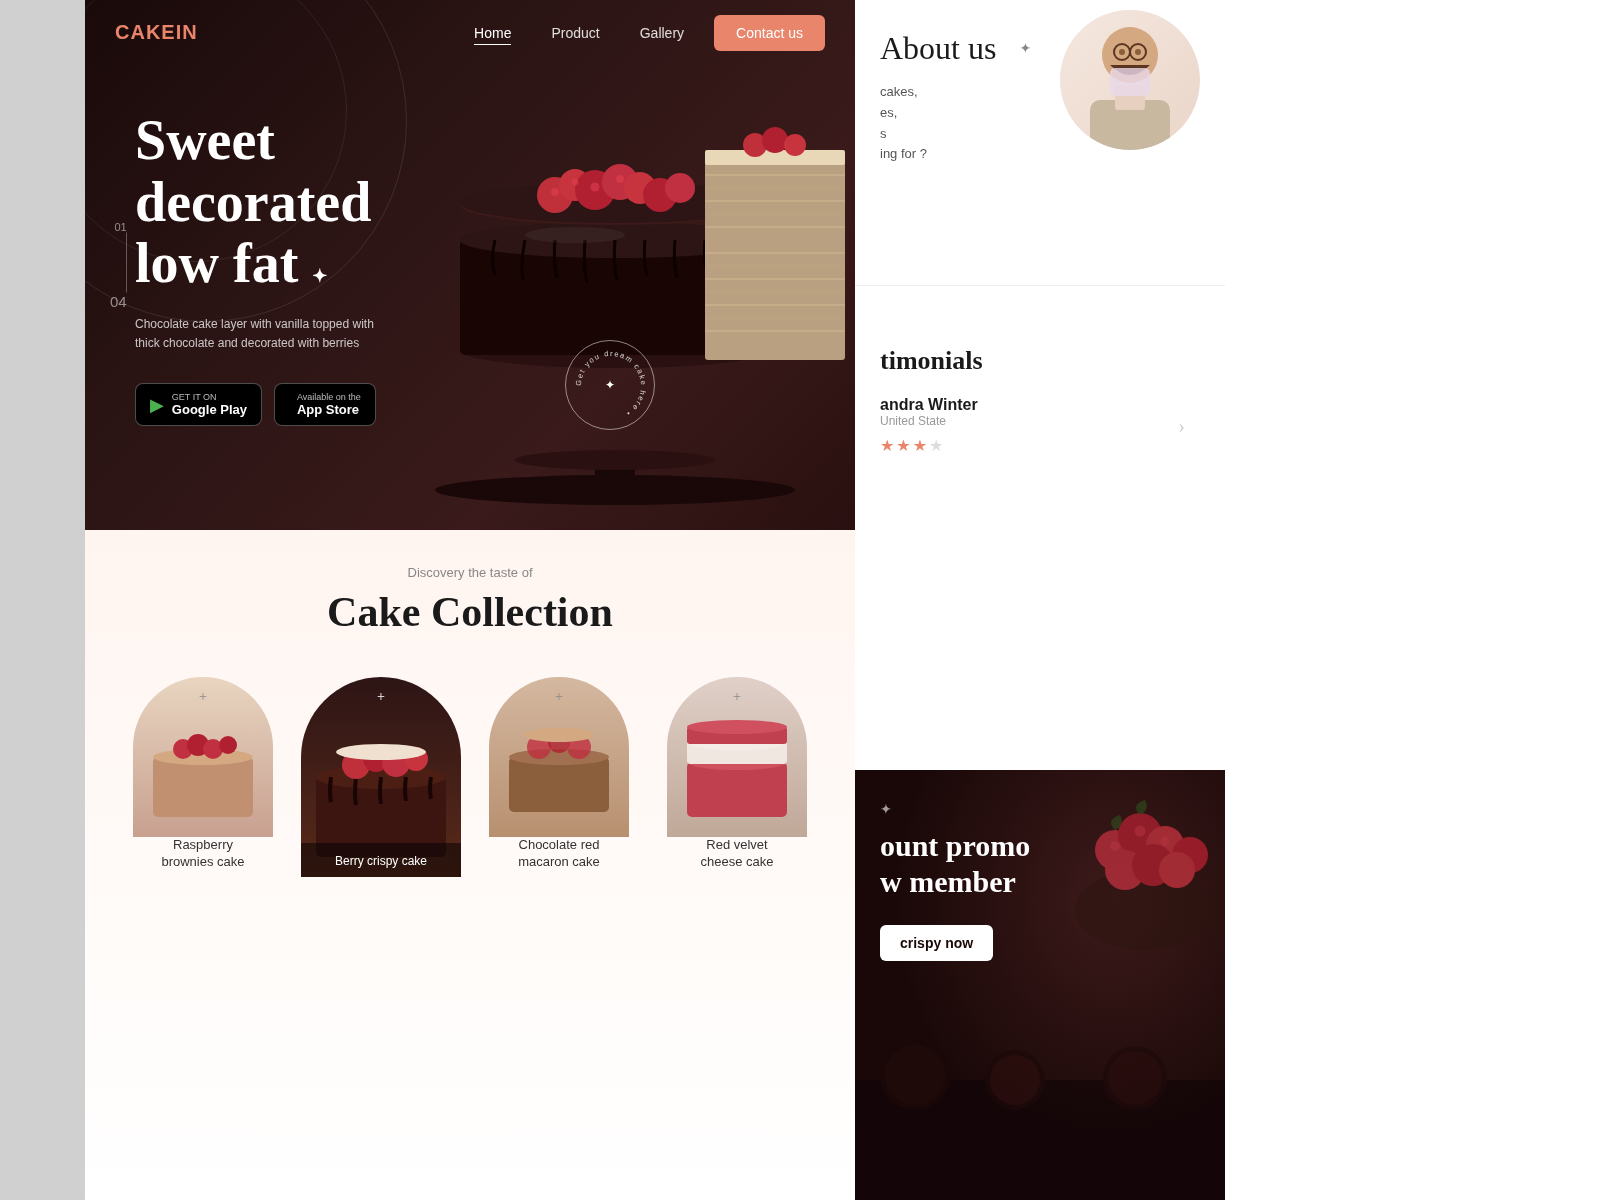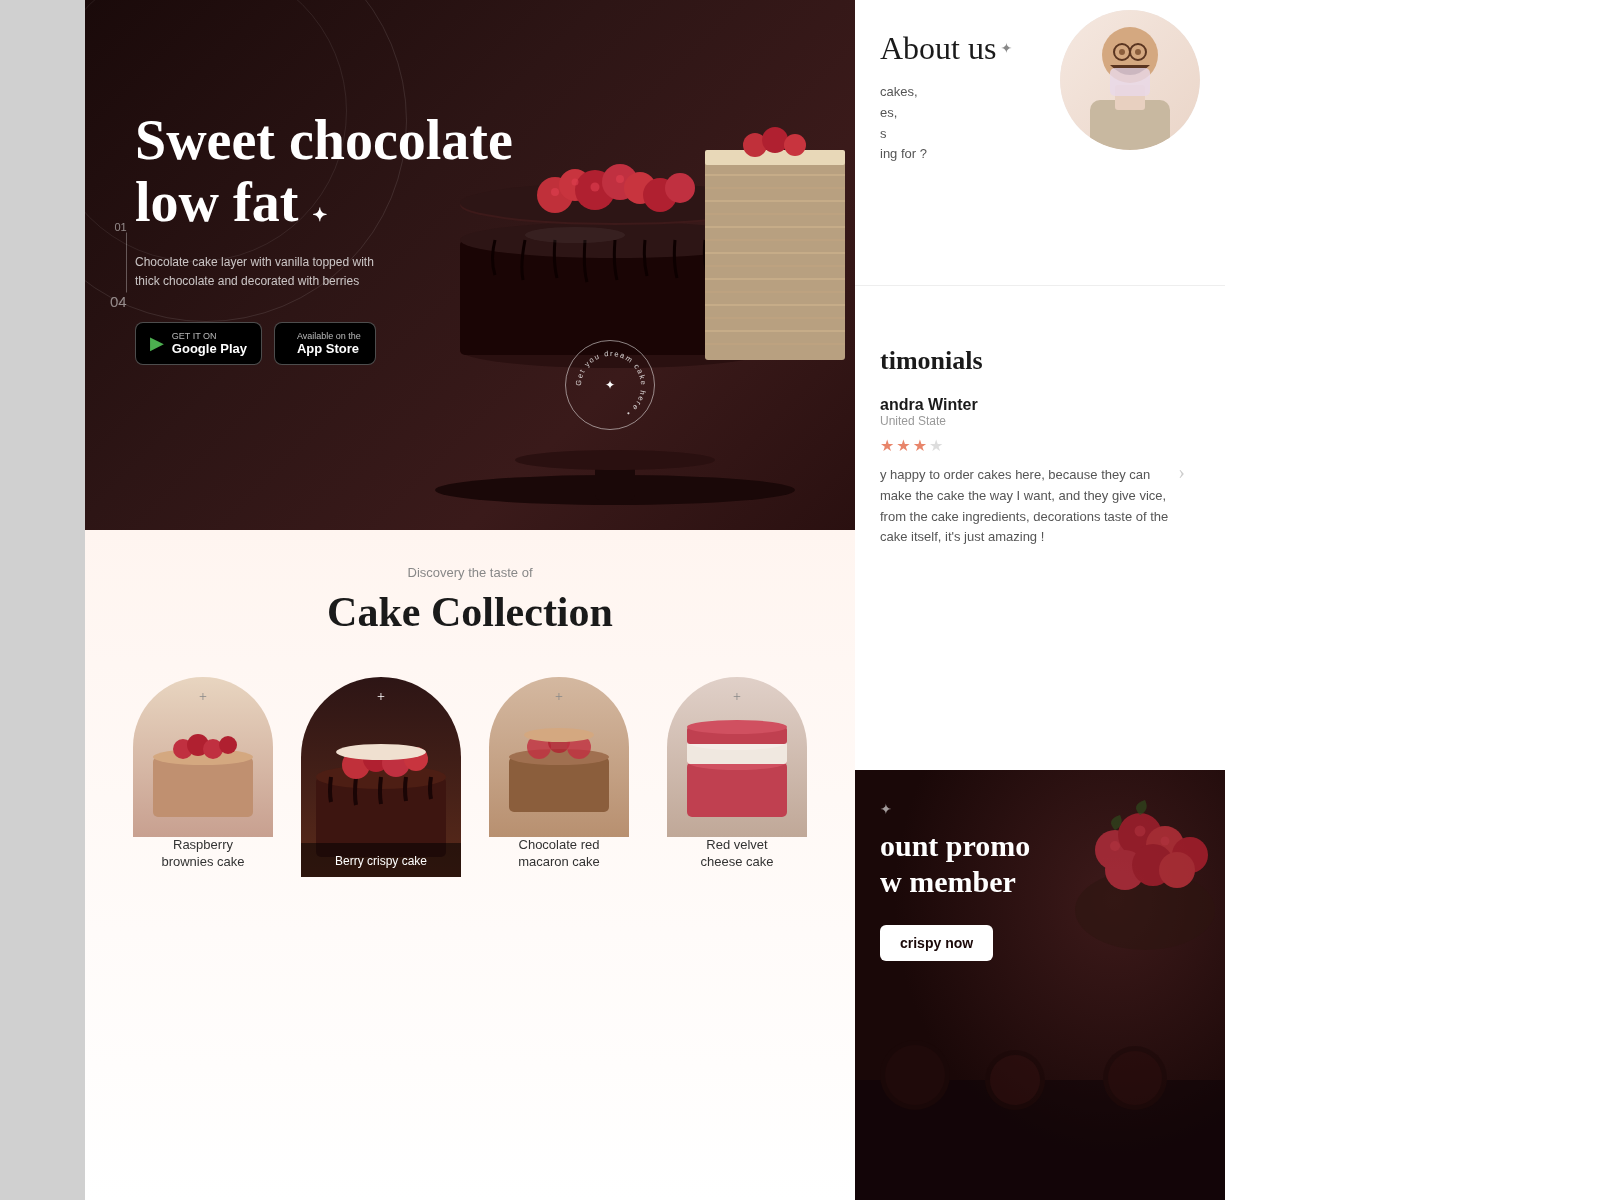--- a/index.html
+++ b/index.html
@@ -252,21 +252,21 @@
       padding-top: 10px;
     }
 
     .about-title {
       font-size: 32px;
       font-weight: 400;
       color: #1a1a1a;
       margin-bottom: 15px;
       display: flex;
       align-items: center;
-      gap: 4px;
+      gap: 23px;
     }
 
     .about-title-arrow {
       font-size: 14px;
       color: #888;
     }
 
     .about-desc {
       color: #555;
       font-size: 13px;
@@ -489,30 +489,41 @@
 <body>
 
 <div class="bg-gray"></div>
 
 <div class="main-container">
 
   <div class="left-section">
 
     <div class="hero">
 
+      <nav class="navbar">
+        <div class="logo">
+          <span>CAKE</span><span style="color:#e8856a;">IN</span>
+        </div>
+        <div class="nav-links">
+          <span class="nav-link active">Home</span>
+          <span class="nav-link">Product</span>
+          <span class="nav-link">Gallery</span>
+        </div>
+        <button class="contact-btn">Contact us</button>
+      </nav>
 
       <div class="slide-indicator">
         <span style="color:rgba(255,255,255,0.5);font-size:11px;font-family:Arial;">01</span>
         <div class="indicator-line"></div>
         <span style="color:rgba(255,255,255,0.5);font-size:15px;font-family:Arial;">04</span>
       </div>
 
       <div class="hero-content">
         <h1 class="hero-title">
-          <span>Sweet chocolate</span><br>
+          <span>Sweet decorated</span><br>
           <span>low fat</span>
           <span style="font-size:18px;"> ✦</span>
         </h1>
         <p class="hero-desc">Chocolate cake layer with vanilla topped with thick chocolate and decorated with berries</p>
         <div class="app-buttons">
           <div class="app-btn">
             <span class="app-btn-icon" style="color:#4CAF50;">▶</span>
             <div class="app-btn-text">
               <span class="app-btn-small">GET IT ON</span>
               <span class="app-btn-large">Google Play</span>
@@ -744,21 +755,20 @@
         <p class="reviewer-name">andra Winter</p>
         <p class="reviewer-country">United State</p>
 
         <div class="stars">
           <span>★</span>
           <span>★</span>
           <span>★</span>
           <span class="star-empty">★</span>
         </div>
 
-        <p class="review-text">y happy to order cakes here, because they can make the cake the way I want, and they give vice, from the cake ingredients, decorations taste of the cake itself, it's just amazing !</p>
 
         <span class="next-arrow">›</span>
       </div>
     </div>
 
     <div class="promo-section">
       <div class="promo-bg-img"></div>
 
       <svg style="position:absolute;top:0;right:0;width:220px;height:220px;opacity:0.75;" viewBox="0 0 220 220">
 

